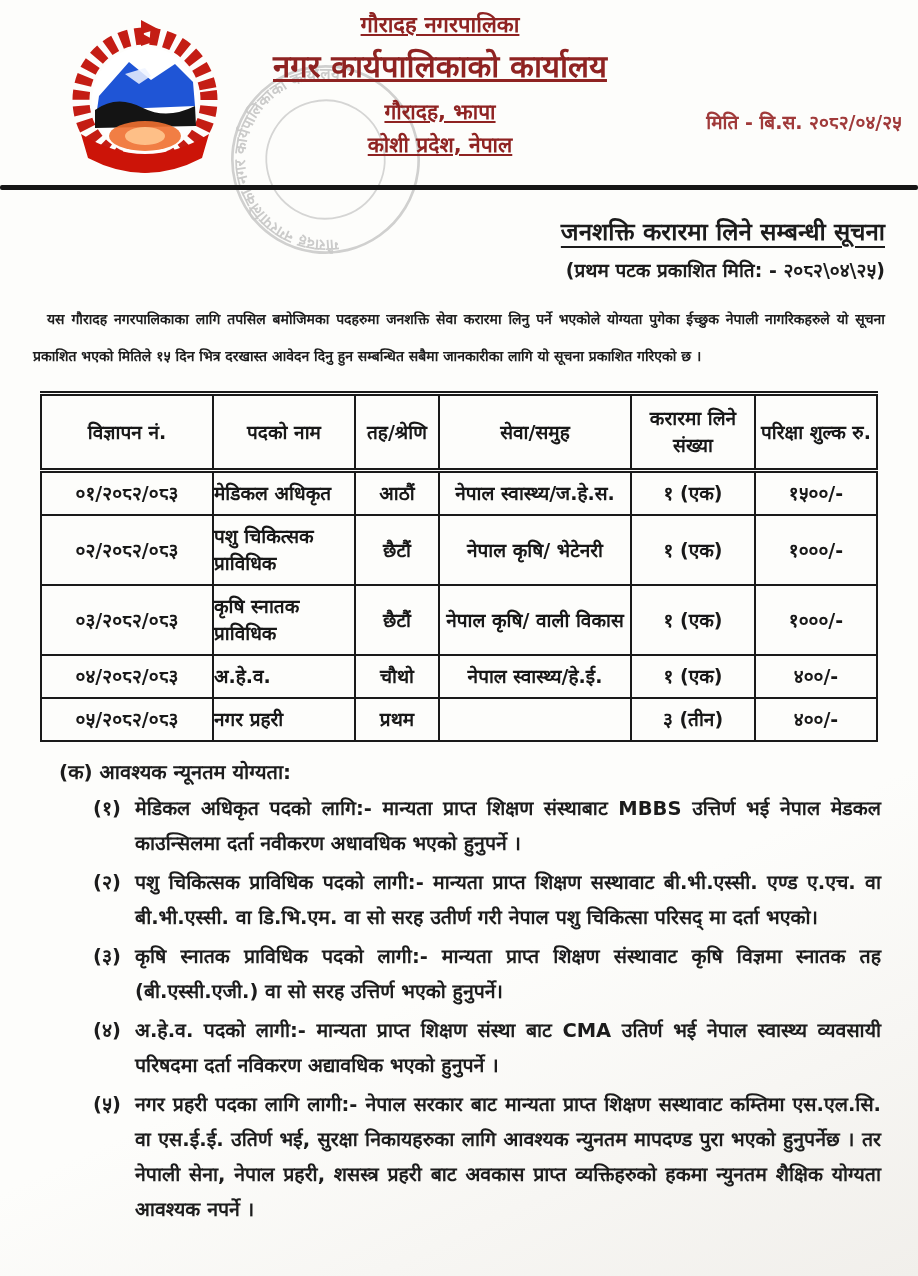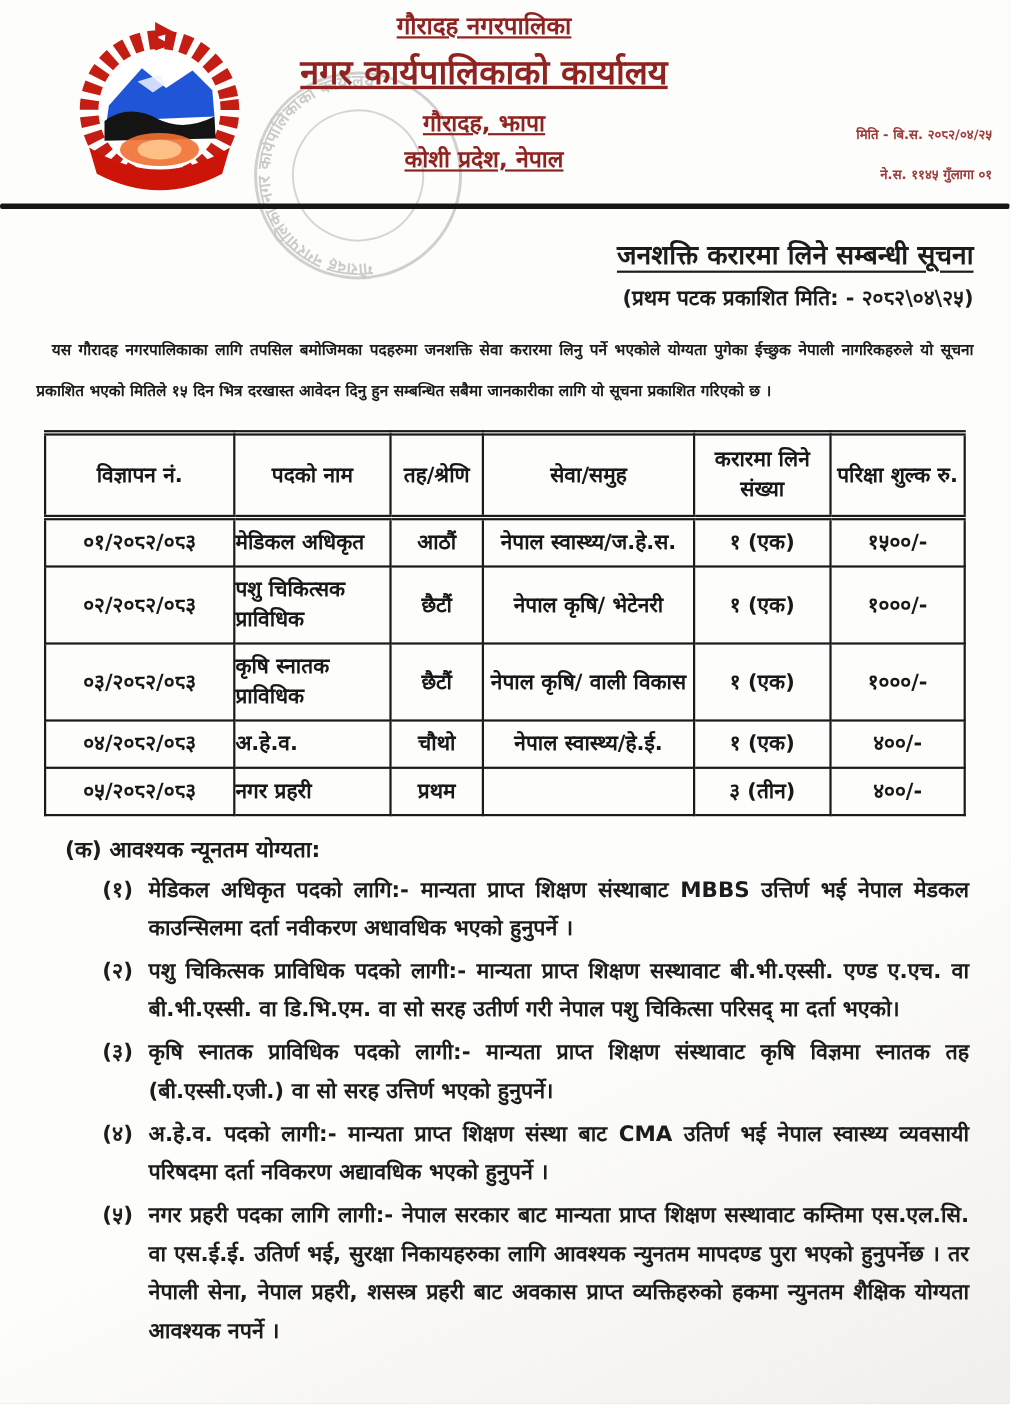--- a/index.html
+++ b/index.html
@@ -21,21 +21,21 @@
   .head-center{
     position:absolute;left:180px;top:10px;width:520px;
     text-align:center;color:#8f2322;font-weight:700;text-decoration:underline;
   }
   .head-muni{font-size:22px;line-height:30px;}
   .head-office{font-size:31px;line-height:44px;margin-top:4px;}
   .head-addr{font-size:21px;line-height:33px;margin-top:8px;}
   .head-prov{font-size:21px;line-height:33px;}
   .head-dates{
     position:absolute;right:16px;top:104px;text-align:right;
-    color:#a03a3a;font-weight:700;font-size:12px;line-height:37px;
+    color:#a03a3a;font-weight:700;font-size:19px;line-height:37px;
     white-space:nowrap;
   }
   .stamp{
     position:absolute;left:218px;top:52px;width:215px;height:215px;
     opacity:.45;transform:rotate(-14deg);pointer-events:none;
   }
   .divider{
     position:absolute;left:0;bottom:0;width:100%;height:5px;
     background:#161616;border-radius:2px;
   }
@@ -111,21 +111,20 @@
 
     <div class="head-center">
       <div class="head-muni">गौरादह नगरपालिका</div>
       <div class="head-office">नगर कार्यपालिकाको कार्यालय</div>
       <div class="head-addr">गौरादह, झापा</div>
       <div class="head-prov">कोशी प्रदेश, नेपाल</div>
     </div>
 
     <div class="head-dates">
       <div>मिति - बि.स. २०८२/०४/२५</div>
-      <div>ने.स. ११४५ गुँलागा ०१</div>
     </div>
 
     <div class="divider"></div>
   </div>
 
   <div class="content">
 
     <div class="title">जनशक्ति करारमा लिने सम्बन्धी सूचना</div>
     <div class="published">(प्रथम पटक प्रकाशित मिति: - २०८२\०४\२५)</div>
     <div class="intro">यस गौरादह नगरपालिकाका लागि तपसिल बमोजिमका पदहरुमा जनशक्ति सेवा करारमा लिनु पर्ने भएकोले योग्यता पुगेका ईच्छुक नेपाली नागरिकहरुले यो सूचना प्रकाशित भएको मितिले १५ दिन भित्र दरखास्त आवेदन दिनु हुन सम्बन्धित सबैमा जानकारीका लागि यो सूचना प्रकाशित गरिएको छ ।</div>

